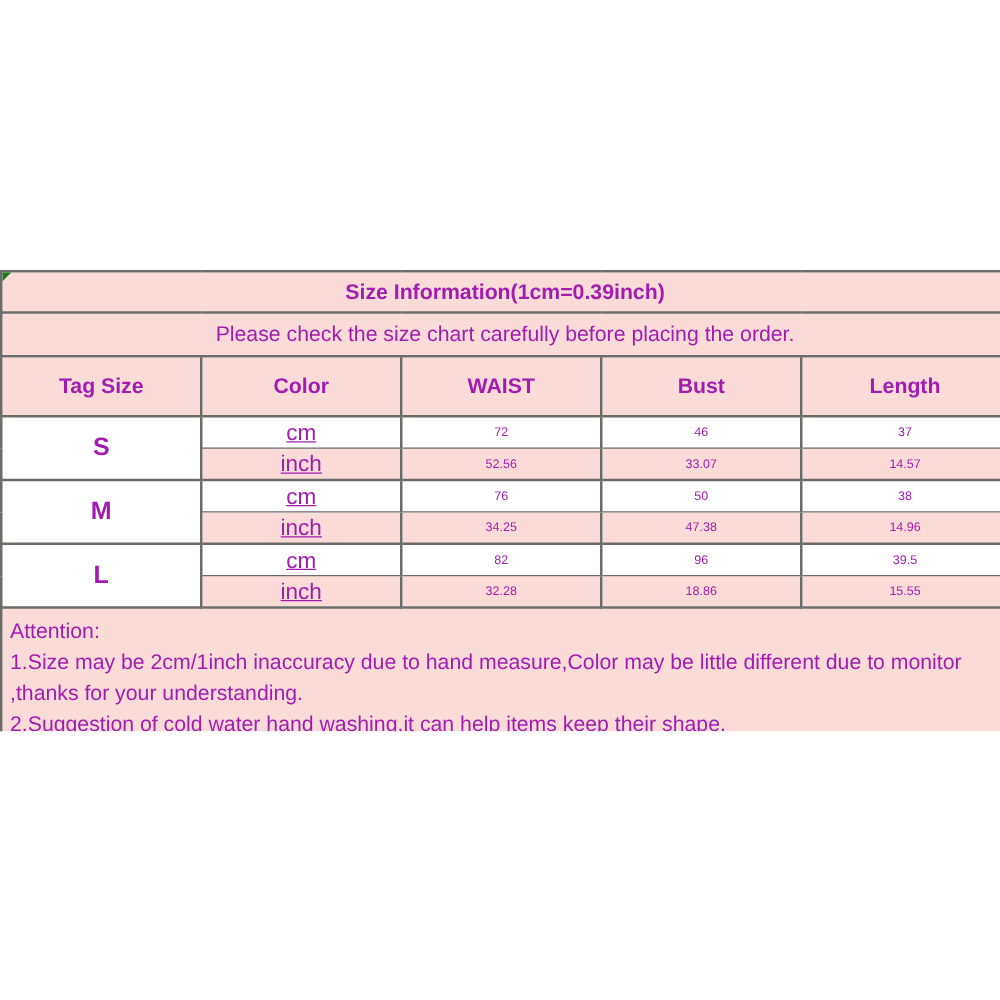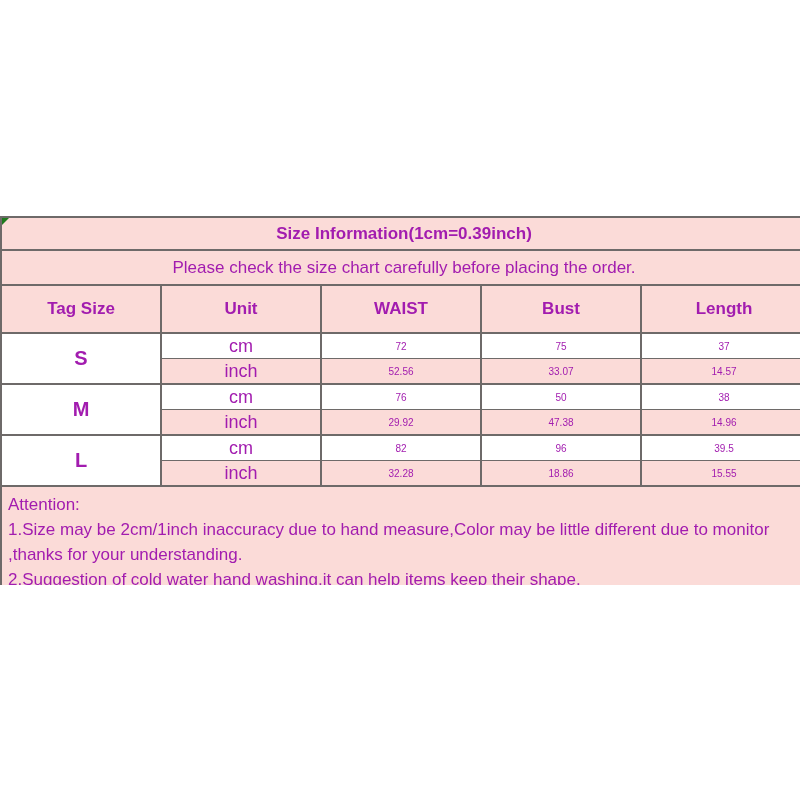--- a/index.html
+++ b/index.html
@@ -56,21 +56,21 @@
   tr.r-inch td { background: #fbdbd8; height: 24px; }
   tr.r-cm td { border-bottom-width: 1px; }
   tr.r-inch td { border-top-width: 1px; }
   td.tag {
     background: #ffffff !important;
     font-weight: bold;
     font-size: 20px;
     border-bottom-width: 2px !important;
     border-top-width: 2px !important;
   }
-  td.unit { font-size: 18px; }
+  td.unit { font-size: 18px; text-decoration: underline; }
   td.val  { font-size: 10px; }
   tr.r-att td {
     background: #fbdbd8;
     text-align: left;
     vertical-align: top;
     font-size: 17px;
     line-height: 25px;
     padding: 5px 4px 4px 6px;
     height: 95px;
     white-space: normal;
@@ -100,50 +100,50 @@
       </colgroup>
       <tbody>
         <tr class="r-title">
           <td colspan="5">Size Information(1cm=0.39inch)</td>
         </tr>
         <tr class="r-sub">
           <td colspan="5">Please check the size chart carefully before placing the order.</td>
         </tr>
         <tr class="r-head">
           <th>Tag Size</th>
-          <th>Unit</th>
+          <th>Color</th>
           <th>WAIST</th>
           <th>Bust</th>
           <th>Length</th>
         </tr>
 
         <tr class="r-cm">
           <td class="tag" rowspan="2">S</td>
           <td class="unit">cm</td>
           <td class="val">72</td>
-          <td class="val">75</td>
+          <td class="val">46</td>
           <td class="val">37</td>
         </tr>
         <tr class="r-inch">
           <td class="unit">inch</td>
           <td class="val">52.56</td>
           <td class="val">33.07</td>
           <td class="val">14.57</td>
         </tr>
 
         <tr class="r-cm">
           <td class="tag" rowspan="2">M</td>
           <td class="unit">cm</td>
           <td class="val">76</td>
           <td class="val">50</td>
           <td class="val">38</td>
         </tr>
         <tr class="r-inch">
           <td class="unit">inch</td>
-          <td class="val">29.92</td>
+          <td class="val">34.25</td>
           <td class="val">47.38</td>
           <td class="val">14.96</td>
         </tr>
 
         <tr class="r-cm">
           <td class="tag" rowspan="2">L</td>
           <td class="unit">cm</td>
           <td class="val">82</td>
           <td class="val">96</td>
           <td class="val">39.5</td>

